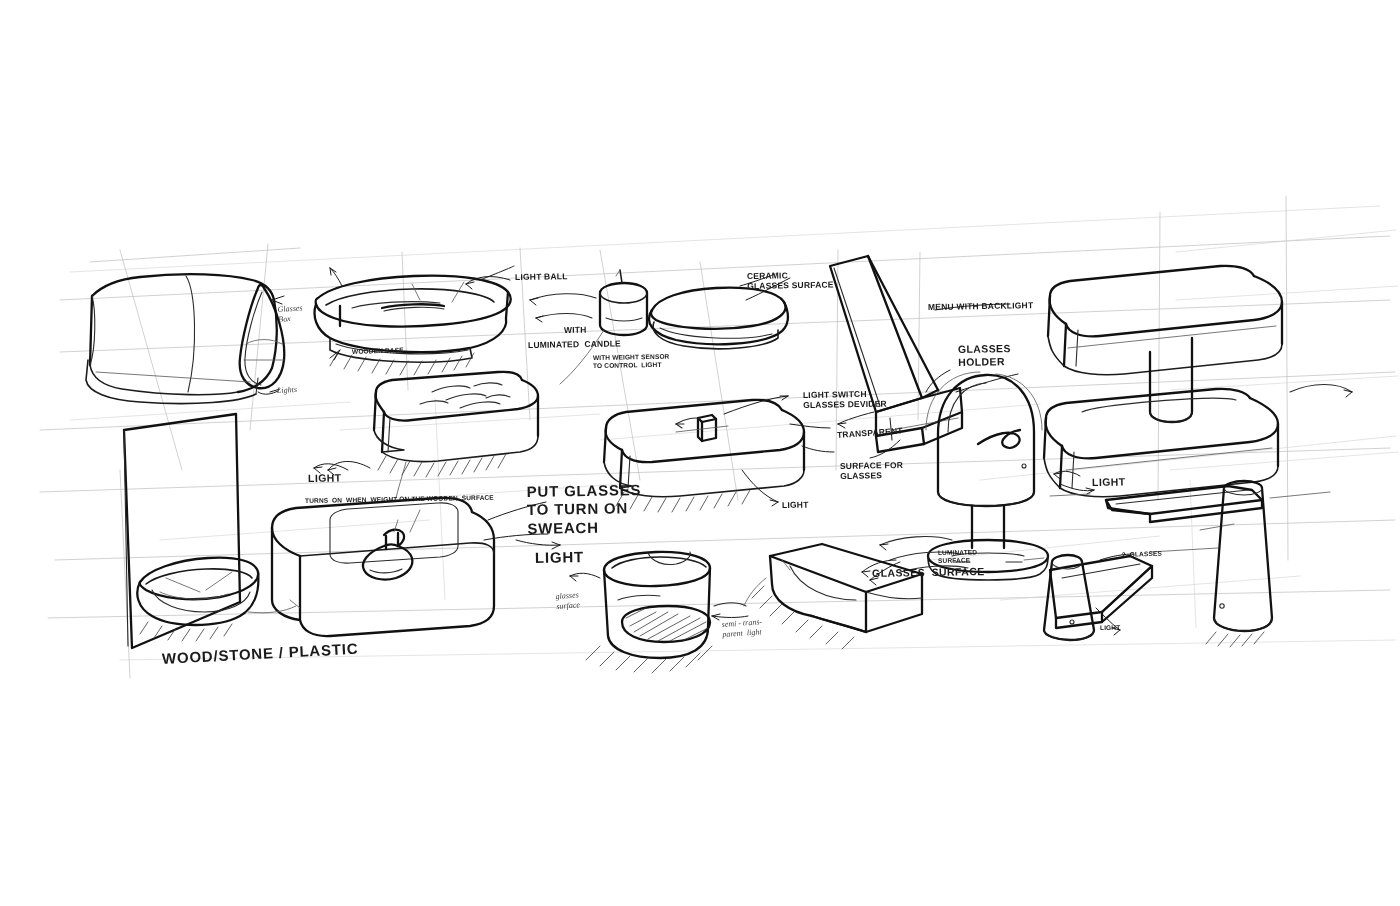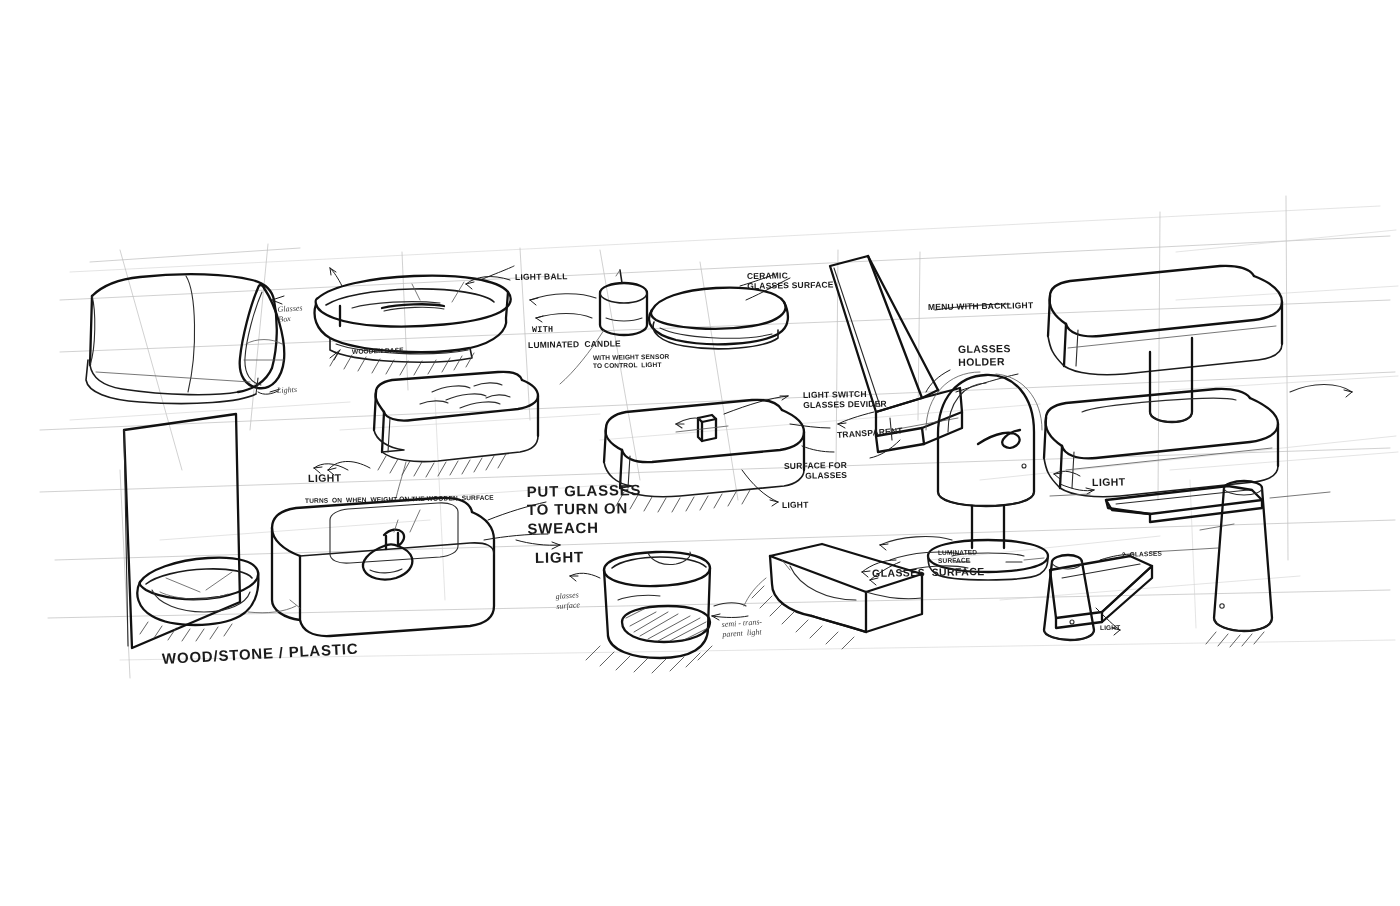--- a/index.html
+++ b/index.html
@@ -527,33 +527,33 @@
     </g>
 
   </svg>
 
   <div id="labels">
       <div class="ann hand cursive" style="left: 278px; top: 305px; transform: rotate(-4deg);">Glasses
 Box</div>
       <div class="ann hand cursive" style="left: 277px; top: 386px; transform: rotate(-3deg);">Lights</div>
       <div class="ann hand tiny" style="left: 352px; top: 348px; transform: rotate(-2deg);">WOODEN BASE</div>
       <div class="ann hand sm" style="left: 515px; top: 272px; transform: rotate(-1deg);">LIGHT BALL</div>
-      <div class="ann hand sm" style="left: 532px; top: 325px; transform: rotate(-1deg); font-family: Liberation Mono, monospace;">WITH</div>
+      <div class="ann hand sm" style="left: 564px; top: 325px; transform: rotate(-1deg);">WITH</div>
       <div class="ann hand sm" style="left: 528px; top: 340px; transform: rotate(-1deg);">LUMINATED  CANDLE</div>
       <div class="ann hand tiny" style="left: 593px; top: 354px; transform: rotate(-1deg);">WITH WEIGHT SENSOR
 TO CONTROL  LIGHT</div>
       <div class="ann hand sm" style="left: 747px; top: 271px; transform: rotate(-1deg);">CERAMIC
 GLASSES SURFACE</div>
       <div class="ann hand sm" style="left: 928px; top: 302px; transform: rotate(-1deg);">MENU WITH BACKLIGHT</div>
       <div class="ann hand med" style="left: 958px; top: 343px; transform: rotate(-1deg);">GLASSES
 HOLDER</div>
       <div class="ann hand sm" style="left: 803px; top: 390px; transform: rotate(-1deg);">LIGHT SWITCH
 GLASSES DEVIDER</div>
       <div class="ann hand sm" style="left: 837px; top: 430px; transform: rotate(-4deg);">TRANSPARENT</div>
-      <div class="ann hand sm" style="left: 784px; top: 461px; transform: rotate(-1deg); text-align: right;">SURFACE FOR
+      <div class="ann hand sm" style="left: 840px; top: 461px; transform: rotate(-1deg);">SURFACE FOR
 GLASSES</div>
       <div class="ann hand sm" style="left: 782px; top: 500px; transform: rotate(-1deg);">LIGHT</div>
       <div class="ann hand med" style="left: 308px; top: 472px; transform: rotate(-1deg);">LIGHT</div>
       <div class="ann hand tiny" style="left: 305px; top: 497px; transform: rotate(-1deg);">TURNS  ON  WHEN  WEIGHT ON THE WOODEN  SURFACE</div>
       <div class="ann hand big" style="left: 527px; top: 483px; transform: rotate(-1deg);">PUT GLASSES
 TO TURN ON
 SWEACH</div>
       <div class="ann hand big" style="left: 535px; top: 549px; transform: rotate(-1deg);">LIGHT</div>
       <div class="ann hand big" style="left: 162px; top: 650px; transform: rotate(-3deg);">WOOD/STONE / PLASTIC</div>
       <div class="ann hand cursive" style="left: 556px; top: 592px; transform: rotate(-4deg);">glasses

